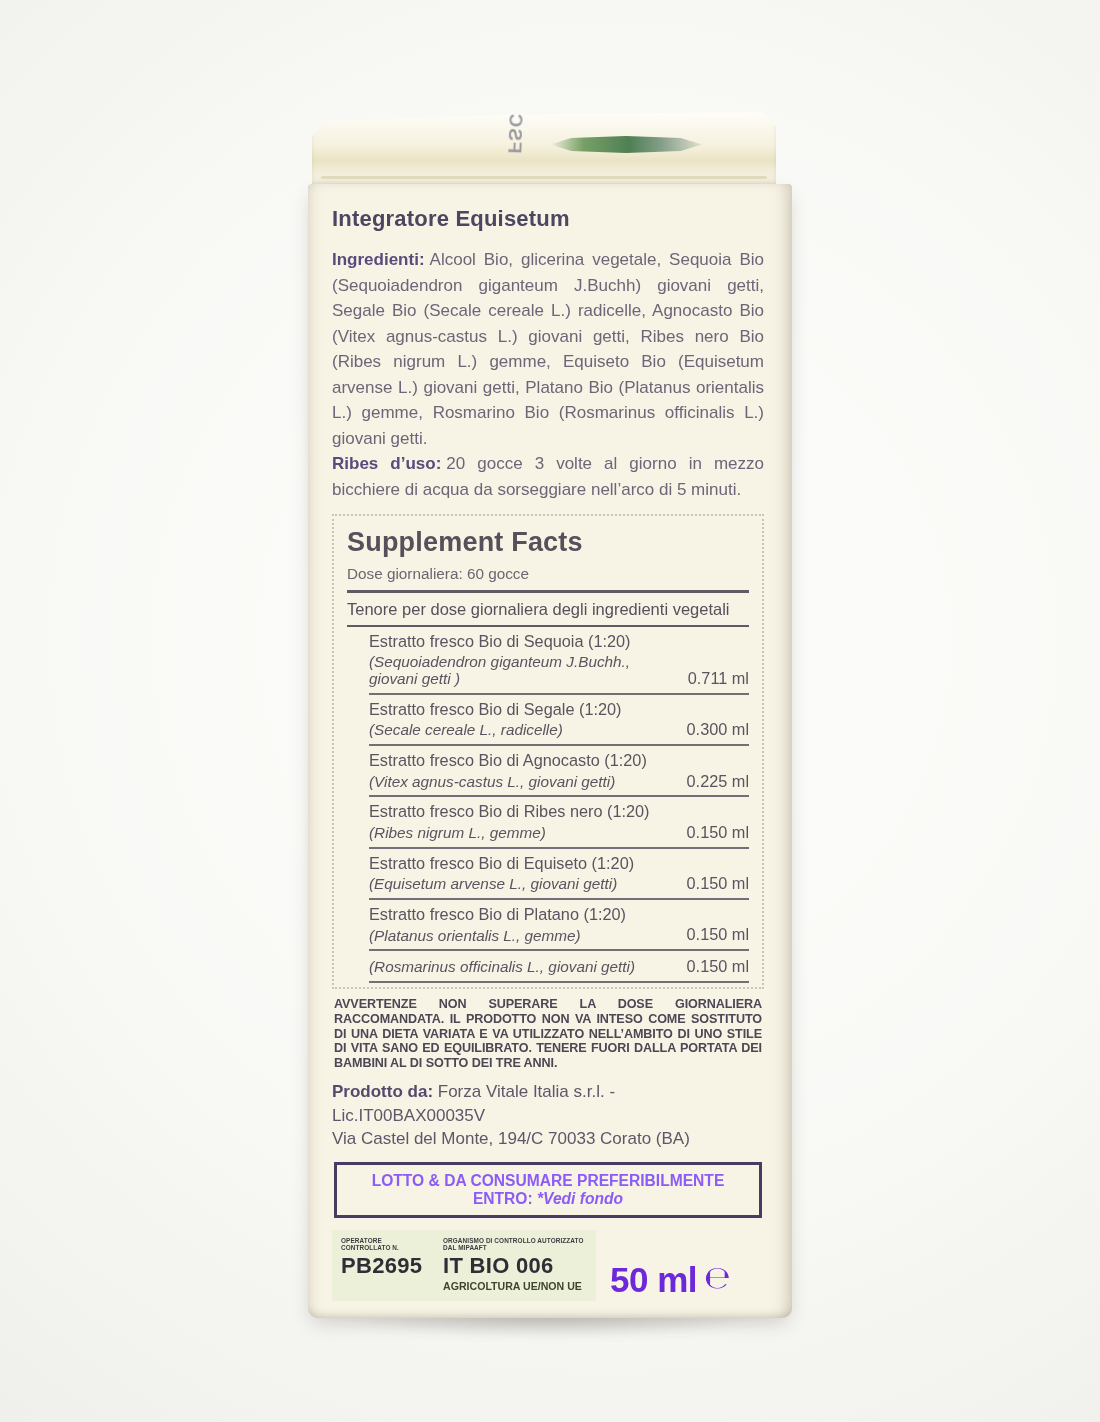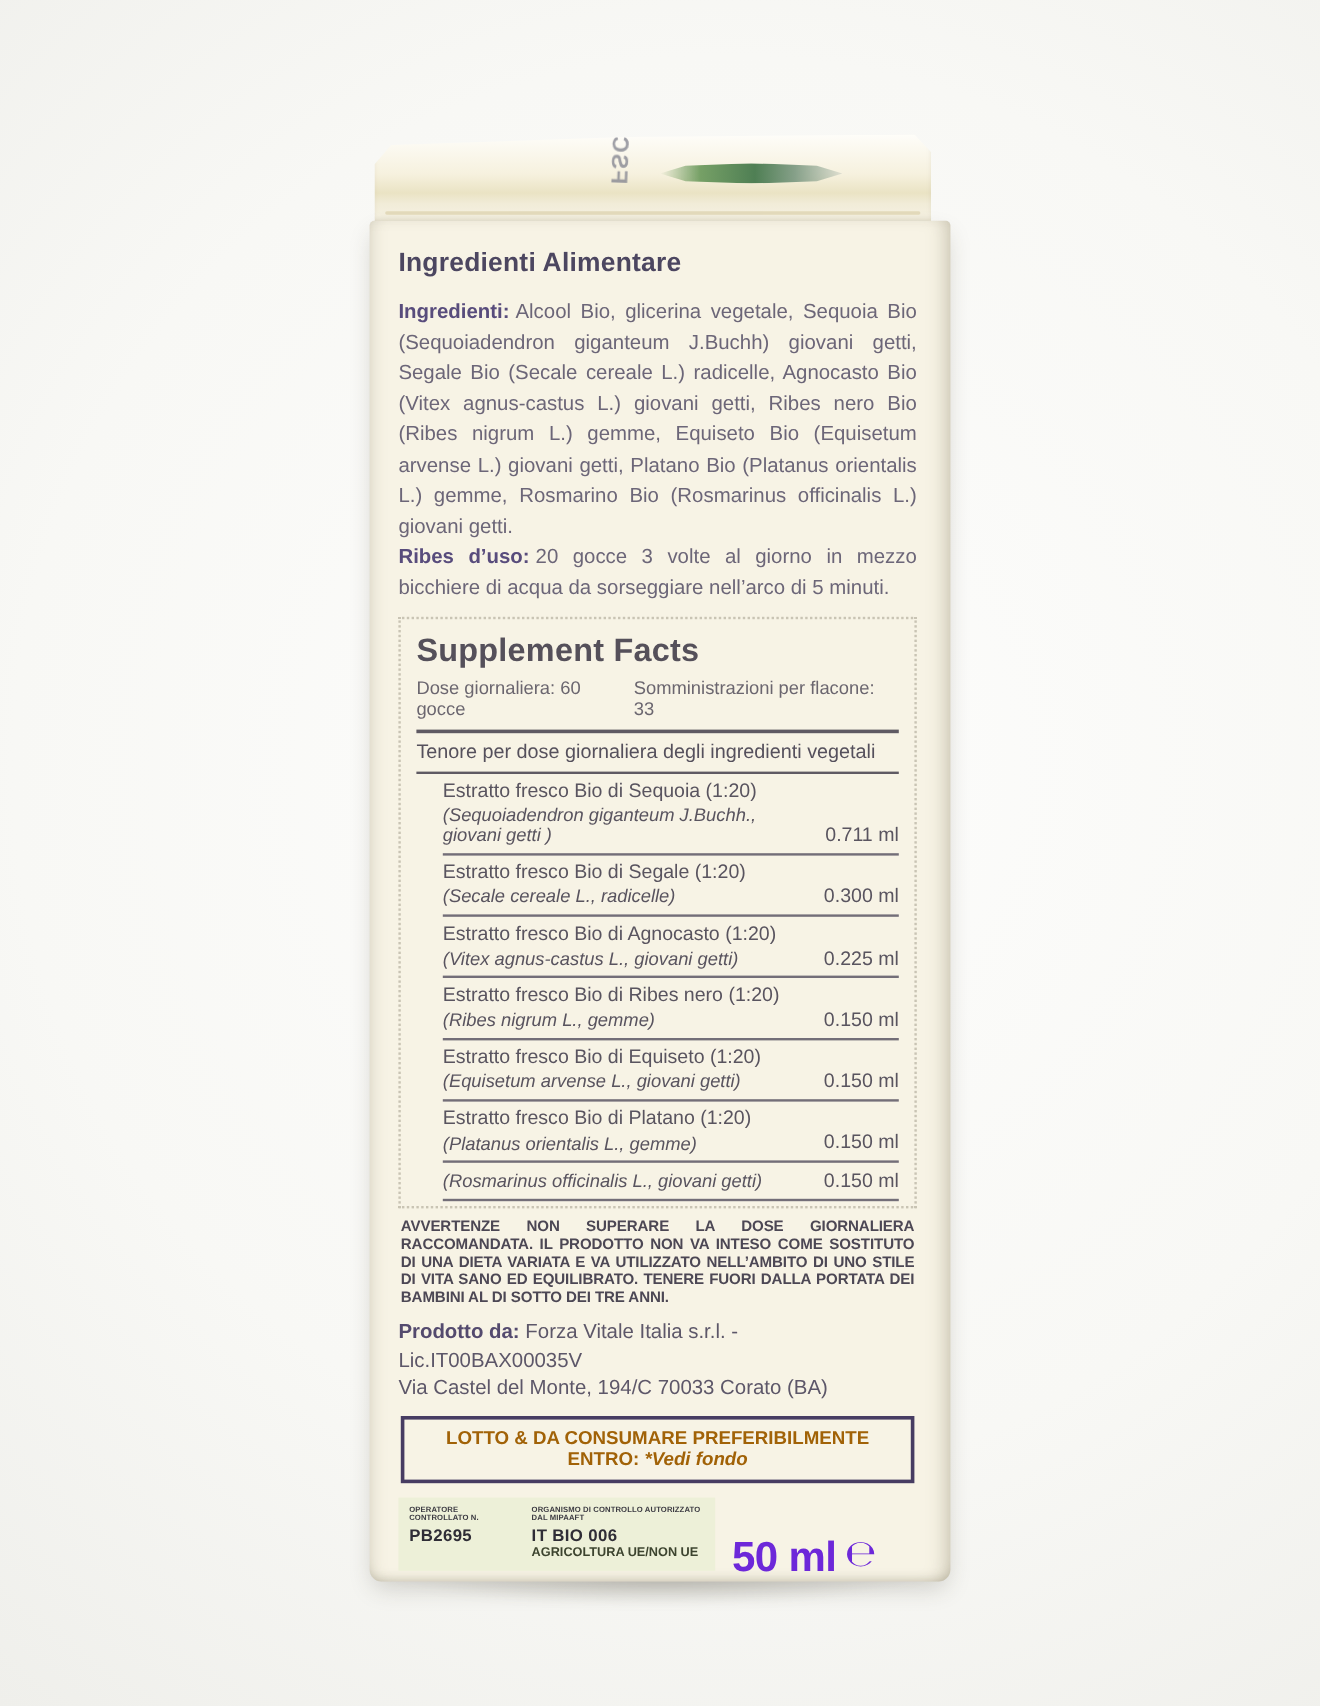--- a/index.html
+++ b/index.html
@@ -53,28 +53,28 @@
   .fact-row{padding:5px 0 5px;border-bottom:2px solid #736e78;margin-left:22px;}
   .fact-name{font-size:16.3px;line-height:1.2;}
   .fact-sub{display:flex;justify-content:space-between;align-items:flex-end;line-height:1.15;margin-top:1px;}
   .fact-sub i{font-style:italic;font-size:15.3px;}
   .fact-val{font-size:16.3px;white-space:nowrap;padding-left:10px;}
   
   .warning{font-size:12.6px;font-weight:700;color:#4c4754;line-height:1.18;letter-spacing:-.1px;
     text-align:justify;margin:8px 2px 9px;}
   .producer{font-size:17px;color:#5d5769;line-height:1.38;margin:0 0 11px;}
   .producer b{color:#544a6e;}
-  .lotto{border:3px solid #473c62;color:#a16207;font-weight:700;font-size:15.6px;
+  .lotto{border:3px solid #473c62;color:#8b5cf6;font-weight:700;font-size:15.6px;
     padding:7px 8px;text-align:center;margin:0 2px 12px;}
   .lotto i{font-style:italic;font-weight:600;}
   .bottom-row{display:flex;align-items:flex-start;gap:14px;}
   .cert{background:#edf0d8;padding:7px 9px 9px;width:264px;box-sizing:border-box;}
   .cert-head{display:grid;grid-template-columns:92px 1fr;column-gap:10px;}
   .cert-tiny{font-size:6.4px;font-weight:700;color:#3c3b42;letter-spacing:.1px;}
-  .cert-code{font-size:14px;font-weight:800;color:#2f2d36;letter-spacing:.3px;margin-top:2px;}
+  .cert-code{font-size:22px;font-weight:800;color:#2f2d36;letter-spacing:.3px;margin-top:2px;}
   .cert-agri{font-size:10.6px;font-weight:800;color:#3d442f;margin-top:1px;}
   
   .volume{padding-top:30px;color:#6d28d9;}
   .ml-line{display:flex;align-items:flex-start;}
   .ml-big{font-size:35px;font-weight:800;letter-spacing:-.5px;}
   .e-mark{font-size:31px;font-weight:400;margin-left:7px;font-family:"DejaVu Sans",sans-serif;line-height:1.1;}
 </style>
 </head>
 <body>
 
@@ -85,31 +85,30 @@
       <span>FSC</span>
     </div>
     <div class="leaf"></div>
     <div class="crease"></div>
   </div>
 
   <div class="floor-shadow"></div>
 
   <div class="box-front">
 
-    <h1 class="title">Ingredienti Alimentare</h1>
+    <h1 class="title">Integratore Equisetum</h1>
 
     <p class="para"><b class="lab">Ingredienti:</b><span>Alcool Bio, glicerina vegetale, Sequoia Bio (Sequoiadendron giganteum J.Buchh) giovani getti, Segale Bio (Secale cereale L.) radicelle, Agnocasto Bio (Vitex agnus-castus L.) giovani getti, Ribes nero Bio (Ribes nigrum L.) gemme, Equiseto Bio (Equisetum arvense L.) giovani getti, Platano Bio (Platanus orientalis L.) gemme, Rosmarino Bio (Rosmarinus officinalis L.) giovani getti.</span></p>
 
     <p class="para"><b class="lab">Ribes d’uso:</b><span>20 gocce 3 volte al giorno in mezzo bicchiere di acqua da sorseggiare nell’arco di 5 minuti.</span></p>
 
     <div class="facts">
       <div class="facts-title">Supplement Facts</div>
       <div class="facts-dose">
         <span>Dose giornaliera: 60 gocce</span>
-        <span>Somministrazioni per flacone: 33</span>
       </div>
       <div class="facts-header">Tenore per dose giornaliera degli ingredienti vegetali</div>
 
       <div class="fact-row">
         <div class="fact-name">Estratto fresco Bio di Sequoia (1:20)</div>
         <div class="fact-sub">
             <i>(Sequoiadendron giganteum J.Buchh., giovani getti )</i>
             <span class="fact-val">0.711 ml</span>
           </div>
       </div>

